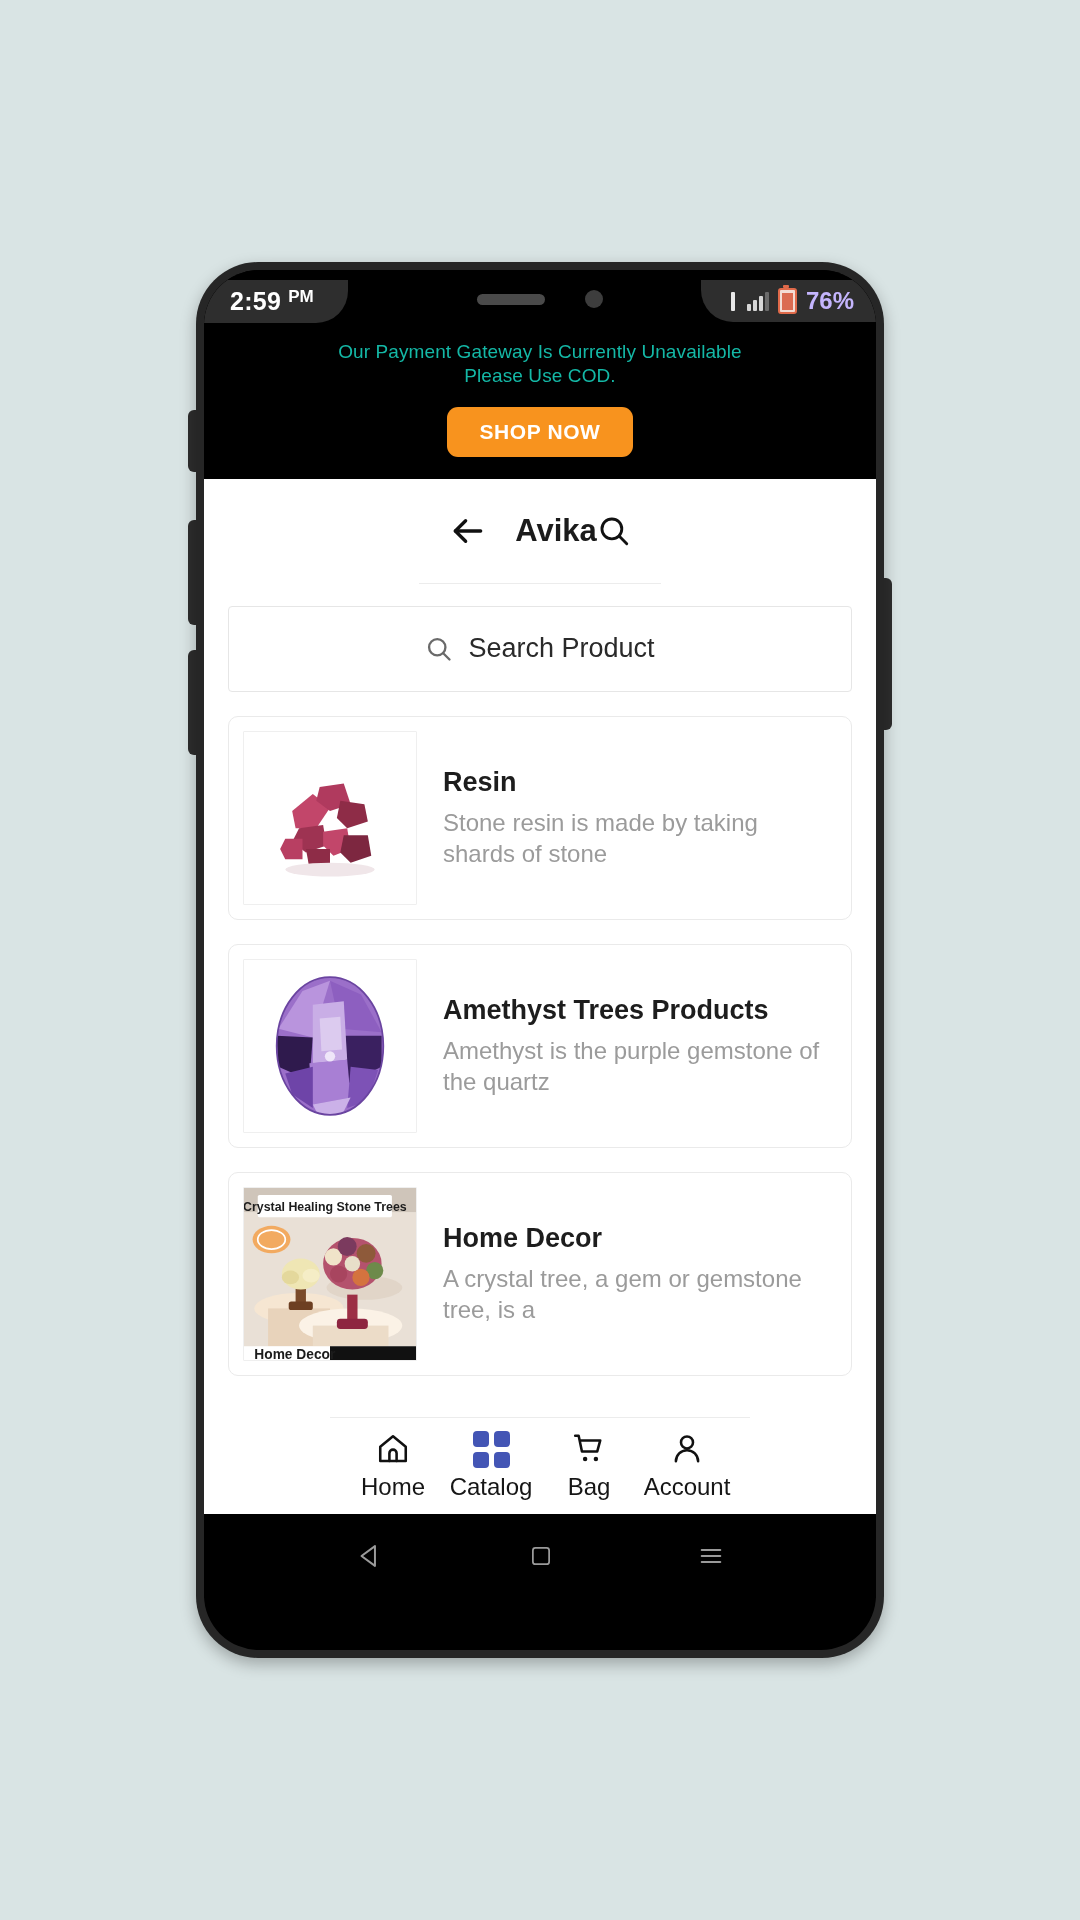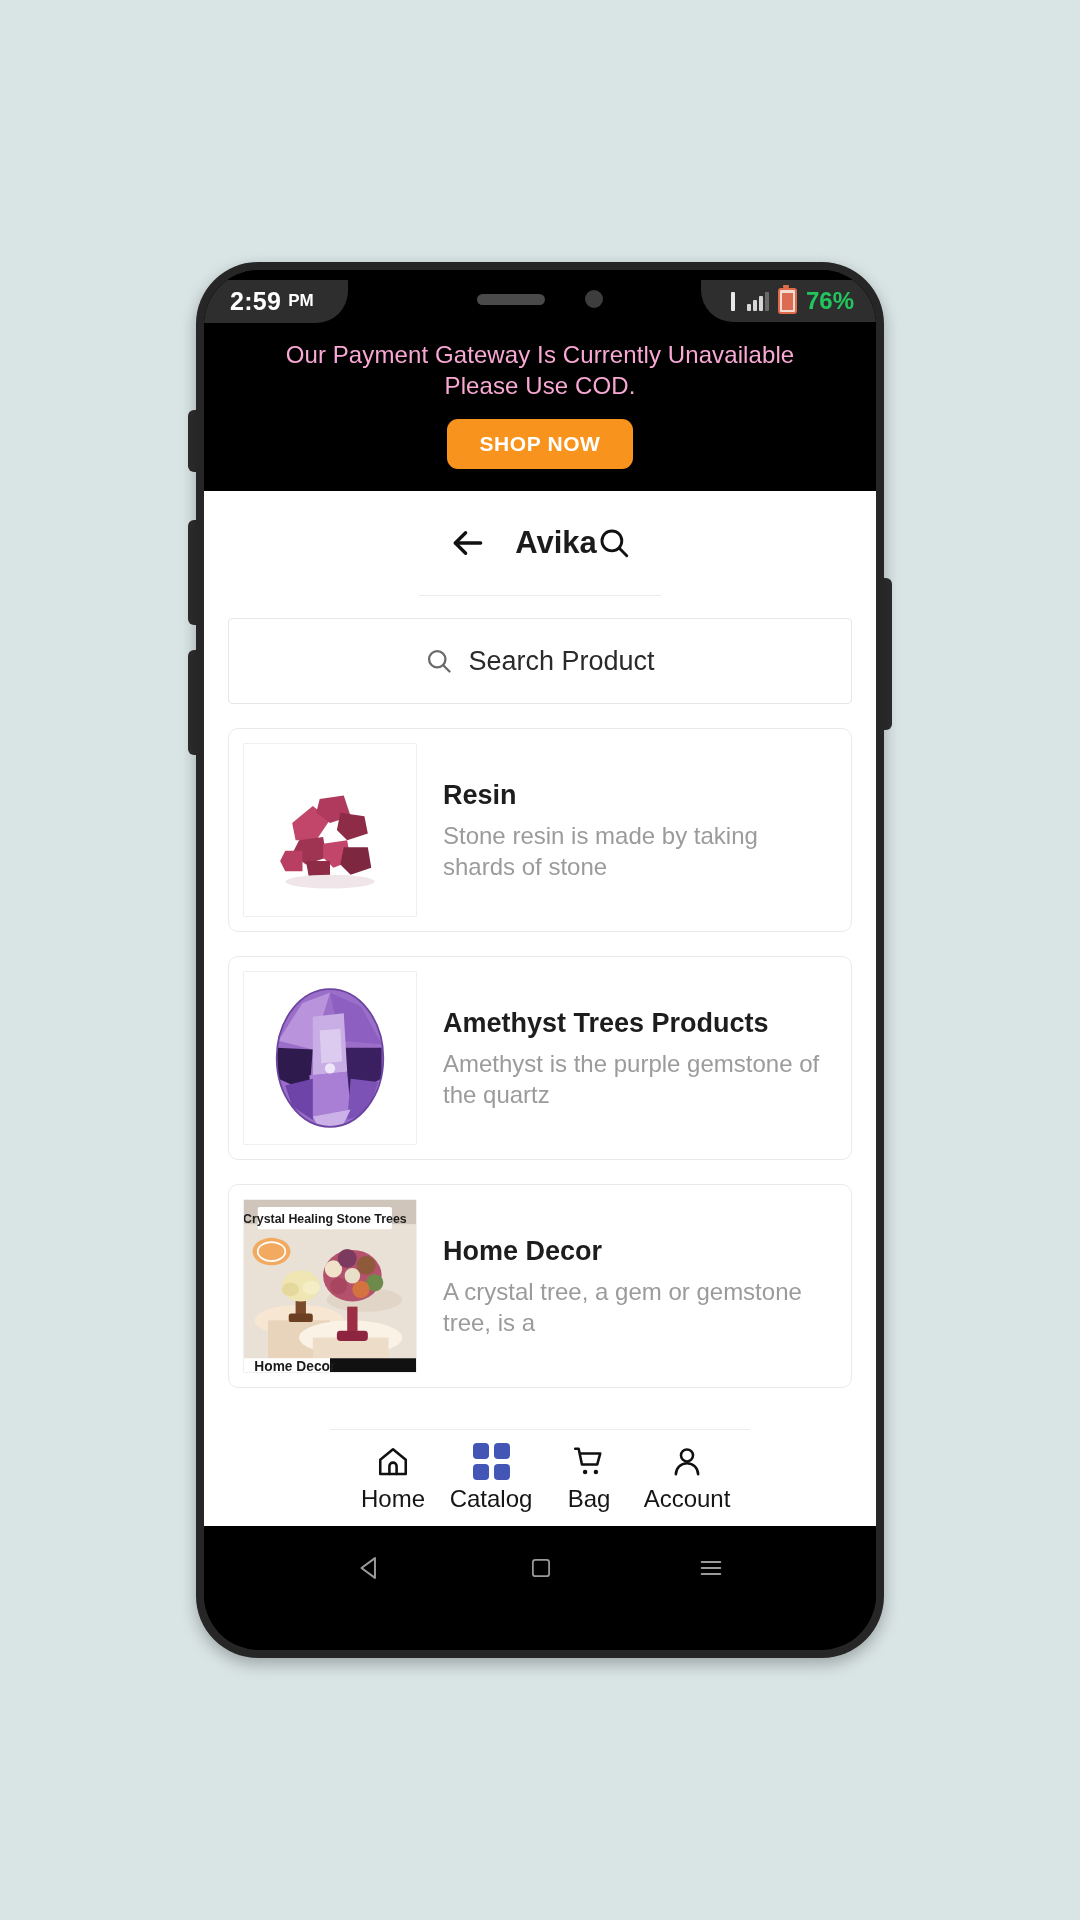--- a/index.html
+++ b/index.html
@@ -58,21 +58,21 @@
     position: relative;
     height: 58px;
     background: #000;
     display: flex;
     align-items: center;
     justify-content: space-between;
     padding: 0 0 0 0;
   }
   .status-left {
     display: flex;
-    align-items: center;
+    align-items: flex-start;
     gap: 7px;
     background: #2e2e2e;
     color: #fff;
     padding: 7px 34px 7px 26px;
     border-radius: 0 0 32px 0;
     margin-top: 4px;
   }
   .status-time { font-size: 25px; font-weight: bold; letter-spacing: 0.3px; }
   .status-ampm { font-size: 17px; font-weight: bold; }
 
@@ -117,31 +117,31 @@
     content:"";
     position:absolute; left:3.5px; top:-5px;
     width:6px; height:3px; background:#e06a4a; border-radius:1px;
   }
   .battery::after {
     content:"";
     position:absolute; left:2px; top:3px; right:2px; bottom:2px;
     background: #d6573a;
     opacity:.85;
   }
-  .battery-pct { font-size: 24px; font-weight: bold; color:#22c55e; }
+  .battery-pct { font-size: 24px; font-weight: bold; color:#c4b5fd; }
 
   
   .promo {
     background: #000;
     padding: 12px 28px 22px;
     text-align: center;
   }
   .promo-text {
-    color: #f9a8d4;
-    font-size: 24px;
+    color: #14b8a6;
+    font-size: 19px;
     line-height: 1.28;
     font-weight: 400;
     letter-spacing: .1px;
   }
   .promo-btn {
     display: inline-block;
     margin-top: 18px;
     background: #f8931e;
     color: #fff;
     font-size: 21px;

